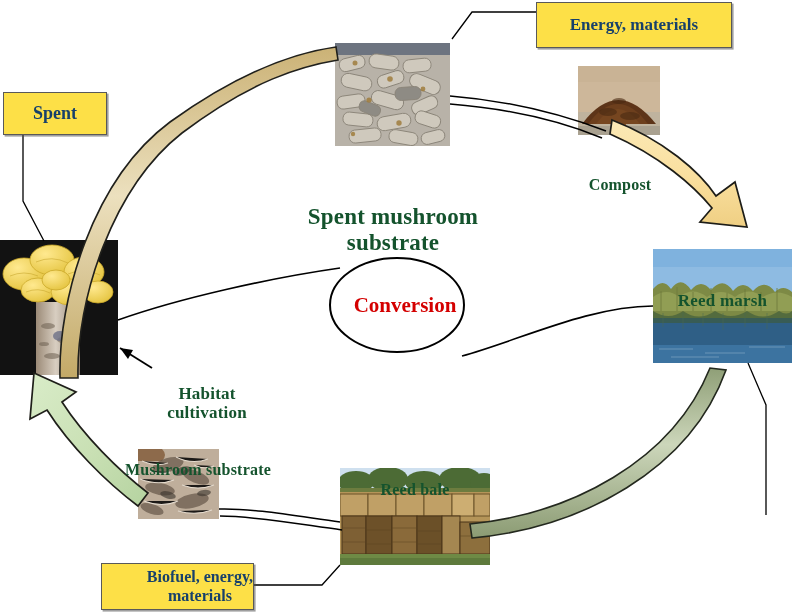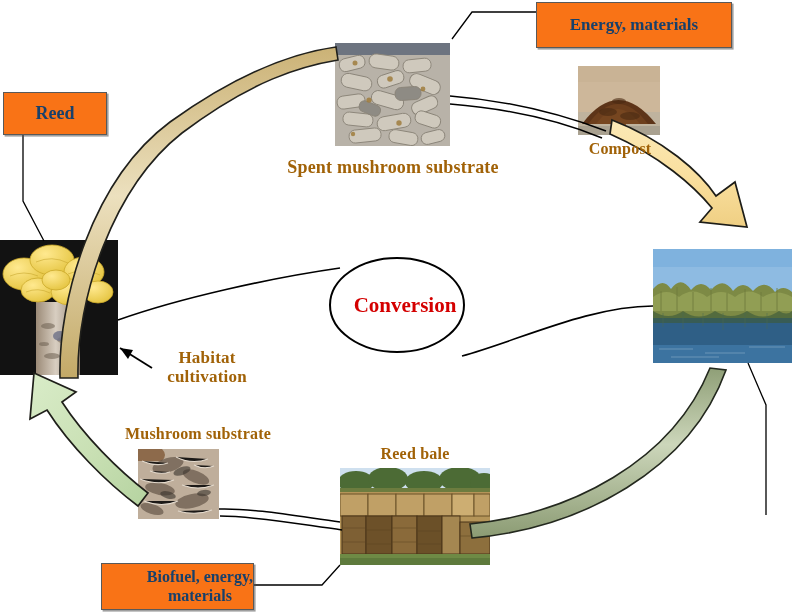--- a/index.html
+++ b/index.html
@@ -1,22 +1,22 @@
 <!DOCTYPE html>
 <html><head>
 <meta charset="utf-8">
 <style>
   html,body{margin:0;padding:0;background:#ffffff;}
   body{width:800px;height:615px;overflow:hidden;font-family:"Liberation Serif",serif;}
   #stage{position:relative;width:800px;height:615px;background:#fff;}
   svg.layer{position:absolute;left:0;top:0;width:800px;height:615px;pointer-events:none;}
   .photo{position:absolute;overflow:hidden;background-repeat:no-repeat;background-size:cover;}
-  .cap{position:absolute;font-family:"Liberation Serif",serif;font-weight:bold;color:#a16207;
-       text-align:center;line-height:1.12;letter-spacing:.2px;}
-  .bluebox{position:absolute;background:#f97316;border:1.6px solid #595959;
+  .cap{position:absolute;font-family:"Liberation Serif",serif;font-weight:bold;color:#14532d;
+       text-align:center;line-height:1.12;letter-spacing:.2px;margin-top:36px;}
+  .bluebox{position:absolute;background:#fde047;border:1.6px solid #595959;
            box-shadow:1.6px 1.6px 0 rgba(80,80,80,.55);
            display:flex;align-items:center;justify-content:center;
            color:#17406b;font-weight:bold;font-family:"Liberation Serif",serif;
            text-align:center;line-height:1.15;}
   .conv-label{position:absolute;color:#d40000;font-weight:bold;
               font-family:"Liberation Serif",serif;text-align:center;width:100%;}
 </style>
 </head>
 <body>
 
@@ -323,37 +323,38 @@
     </g>
 
     <ellipse cx="397" cy="305" rx="67" ry="47" fill="#ffffff" stroke="#000" stroke-width="2"></ellipse>
   </svg>
 
   <div style="position:absolute;left:330px;top:293px;width:150px;">
     <div class="conv-label" style="position:static;font-size:21px;">Conversion</div>
   </div>
 
   <div class="bluebox" style="left:3px;top:92px;width:102px;height:41px;font-size:18px;">
-    <span>Reed</span>
+    <span>Spent</span>
   </div>
 
   <div class="bluebox" style="left:536px;top:2px;width:194px;height:44px;font-size:17px;">
     <span>Energy, materials</span>
   </div>
 
 
   <div class="bluebox" style="left:101px;top:563px;width:151px;height:45px;font-size:16px;white-space:pre-line;justify-content:flex-end;">
     <span>Biofuel, energy,
 materials</span>
   </div>
 
-  <div class="cap" style="left:282px;top:157px;width:222px;font-size:18px;">Spent mushroom substrate</div>
+  <div class="cap" style="left:282px;top:168px;width:222px;font-size:23px;">Spent mushroom substrate</div>
 
   <div class="cap" style="left:573px;top:140px;width:94px;font-size:16px;">Compost</div>
 
+  <div class="cap" style="left:653px;top:255px;width:139px;font-size:17px;">Reed  marsh</div>
 
   <div class="cap" style="left:152px;top:348px;width:110px;font-size:17px;white-space:pre-line;text-align:center;">Habitat
 cultivation</div>
 
   <div class="cap" style="left:355px;top:445px;width:120px;font-size:16px;">Reed bale</div>
 
   <div class="cap" style="left:108px;top:425px;width:180px;font-size:16px;">Mushroom substrate</div>
 
 </div>
 

